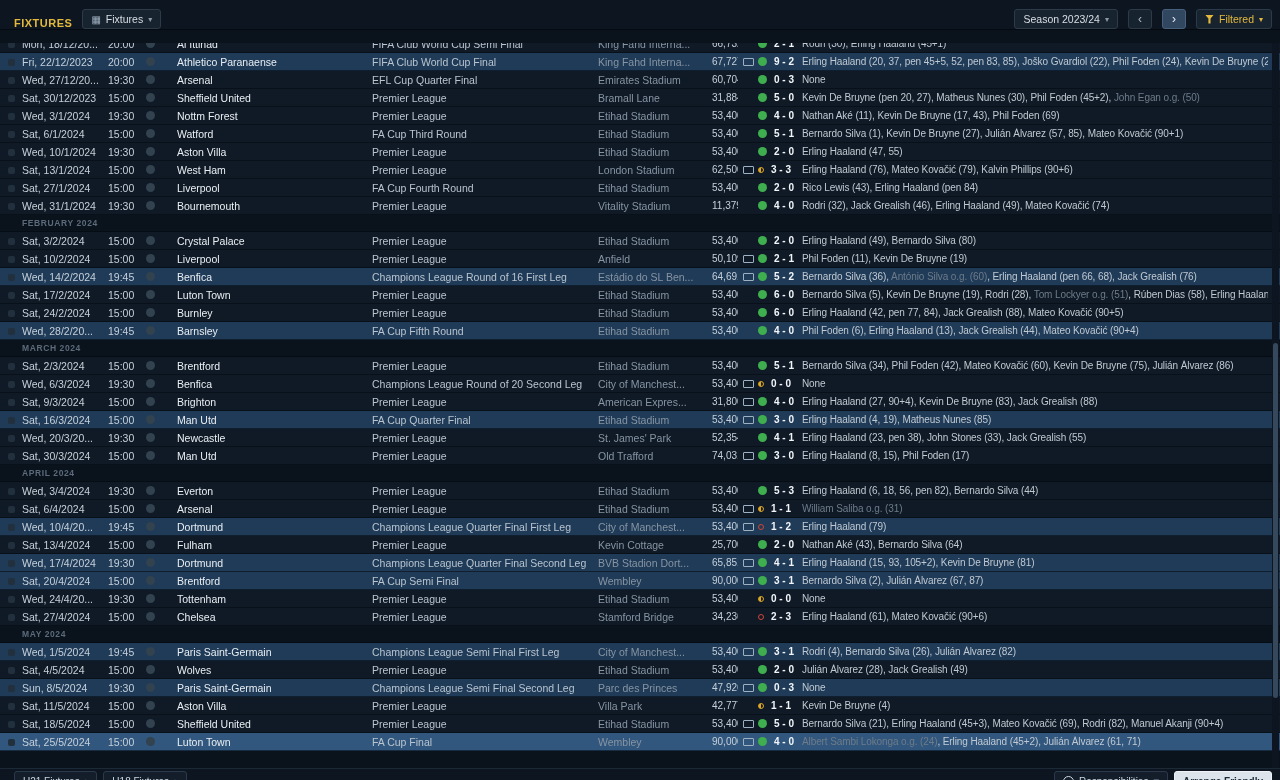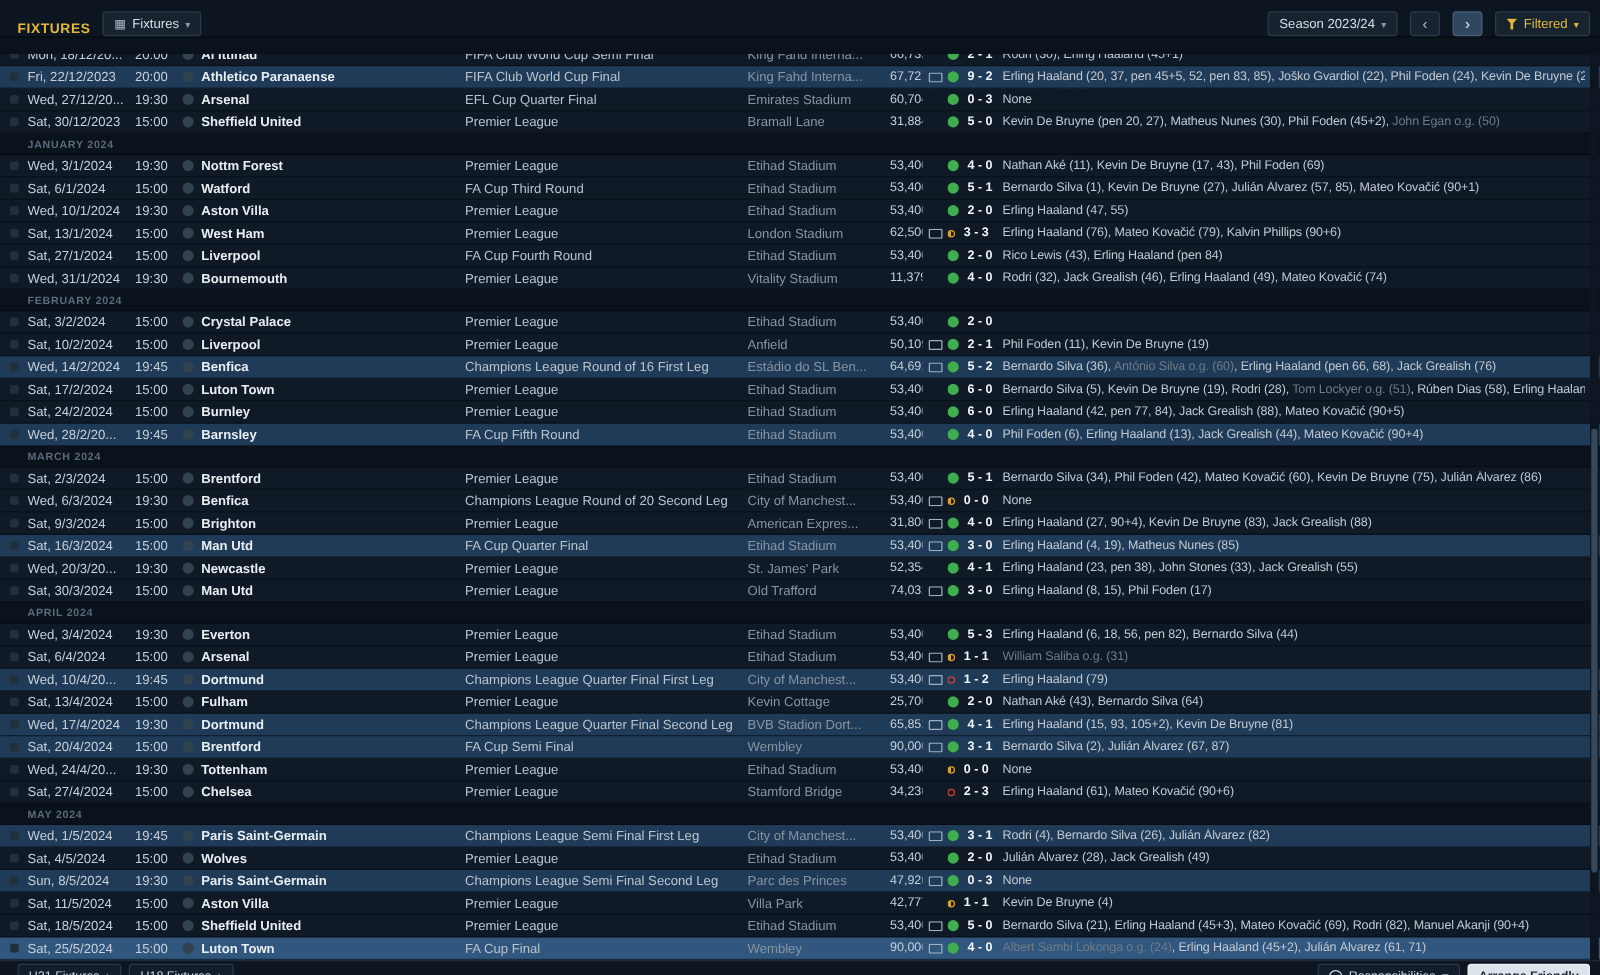--- a/index.html
+++ b/index.html
@@ -37,21 +37,21 @@
   .row { height:18px; background:#0f1a26; border-bottom:1px solid rgba(4,9,14,.55);
          font-size:10.5px; cursor:default; }
   .row.hl { background:#1f3b58; }
   .row.sel { background:#31577e; }
   .row.clipped { height:10px; overflow:hidden; }
   .row.clipped > * { transform:translateY(-4px); }
   .c { overflow:hidden; white-space:nowrap; }
   .rowdot { width:7px; height:7px; border-radius:2px; background:#22303d; display:inline-block; }
   .date { color:#c6d0da; }
   .time { color:#c6d0da; }
-  .opp { display:flex; align-items:center; gap:6px; color:#e9eef3;font-weight:bold; }
+  .opp { display:flex; align-items:center; gap:22px; color:#e9eef3; }
   .crest { width:9px; height:9px; border-radius:50%; background:#32424f; flex:0 0 auto; }
   .comp { color:#b9c4cf; }
   .stad { color:#8794a2; padding-left:4px; }
   .att { color:#c6d0da; padding-left:8px; font-size:10px; }
   .tv { display:flex; justify-content:center; }
   .tvicon { width:11px; height:8px; border:1px solid #9db1c2; border-radius:1px;
             position:relative; display:inline-block; }
   .tvicon::after { content:""; position:absolute; left:2px; right:2px; bottom:-3px;
                    height:1.5px; background:#9db1c2; }
   .res { display:flex; align-items:center; }
@@ -196,21 +196,20 @@
       <span class="c comp">Premier League</span>
       <span class="c stad">Bramall Lane</span>
       <span class="c att">31,884</span>
       <span class="c tv"></span>
       <span class="c res">
         <span class="dot win"></span>
         <span class="score">5 - 0</span>
       </span>
       <span class="c scorers"><span>Kevin De Bruyne (pen 20, 27), Matheus Nunes (30), Phil Foden (45+2), </span><span class="og">John Egan o.g. (50)</span></span>
     </div>
-    <div class="month-row">JANUARY 2024</div>
     <div class="row grid">
       <span class="c ic"><span class="rowdot"></span></span>
       <span class="c date">Wed, 3/1/2024</span>
       <span class="c time">19:30</span>
       <span class="c opp">
         <span class="crest"></span>
         <span>Nottm Forest</span>
       </span>
       <span class="c comp">Premier League</span>
       <span class="c stad">Etihad Stadium</span>
@@ -324,20 +323,21 @@
         <span>Crystal Palace</span>
       </span>
       <span class="c comp">Premier League</span>
       <span class="c stad">Etihad Stadium</span>
       <span class="c att">53,400</span>
       <span class="c tv"></span>
       <span class="c res">
         <span class="dot win"></span>
         <span class="score">2 - 0</span>
       </span>
+      <span class="c scorers"><span>Erling Haaland (49), Bernardo Silva (80)</span></span>
     </div>
     <div class="row grid">
       <span class="c ic"><span class="rowdot"></span></span>
       <span class="c date">Sat, 10/2/2024</span>
       <span class="c time">15:00</span>
       <span class="c opp">
         <span class="crest"></span>
         <span>Liverpool</span>
       </span>
       <span class="c comp">Premier League</span>

